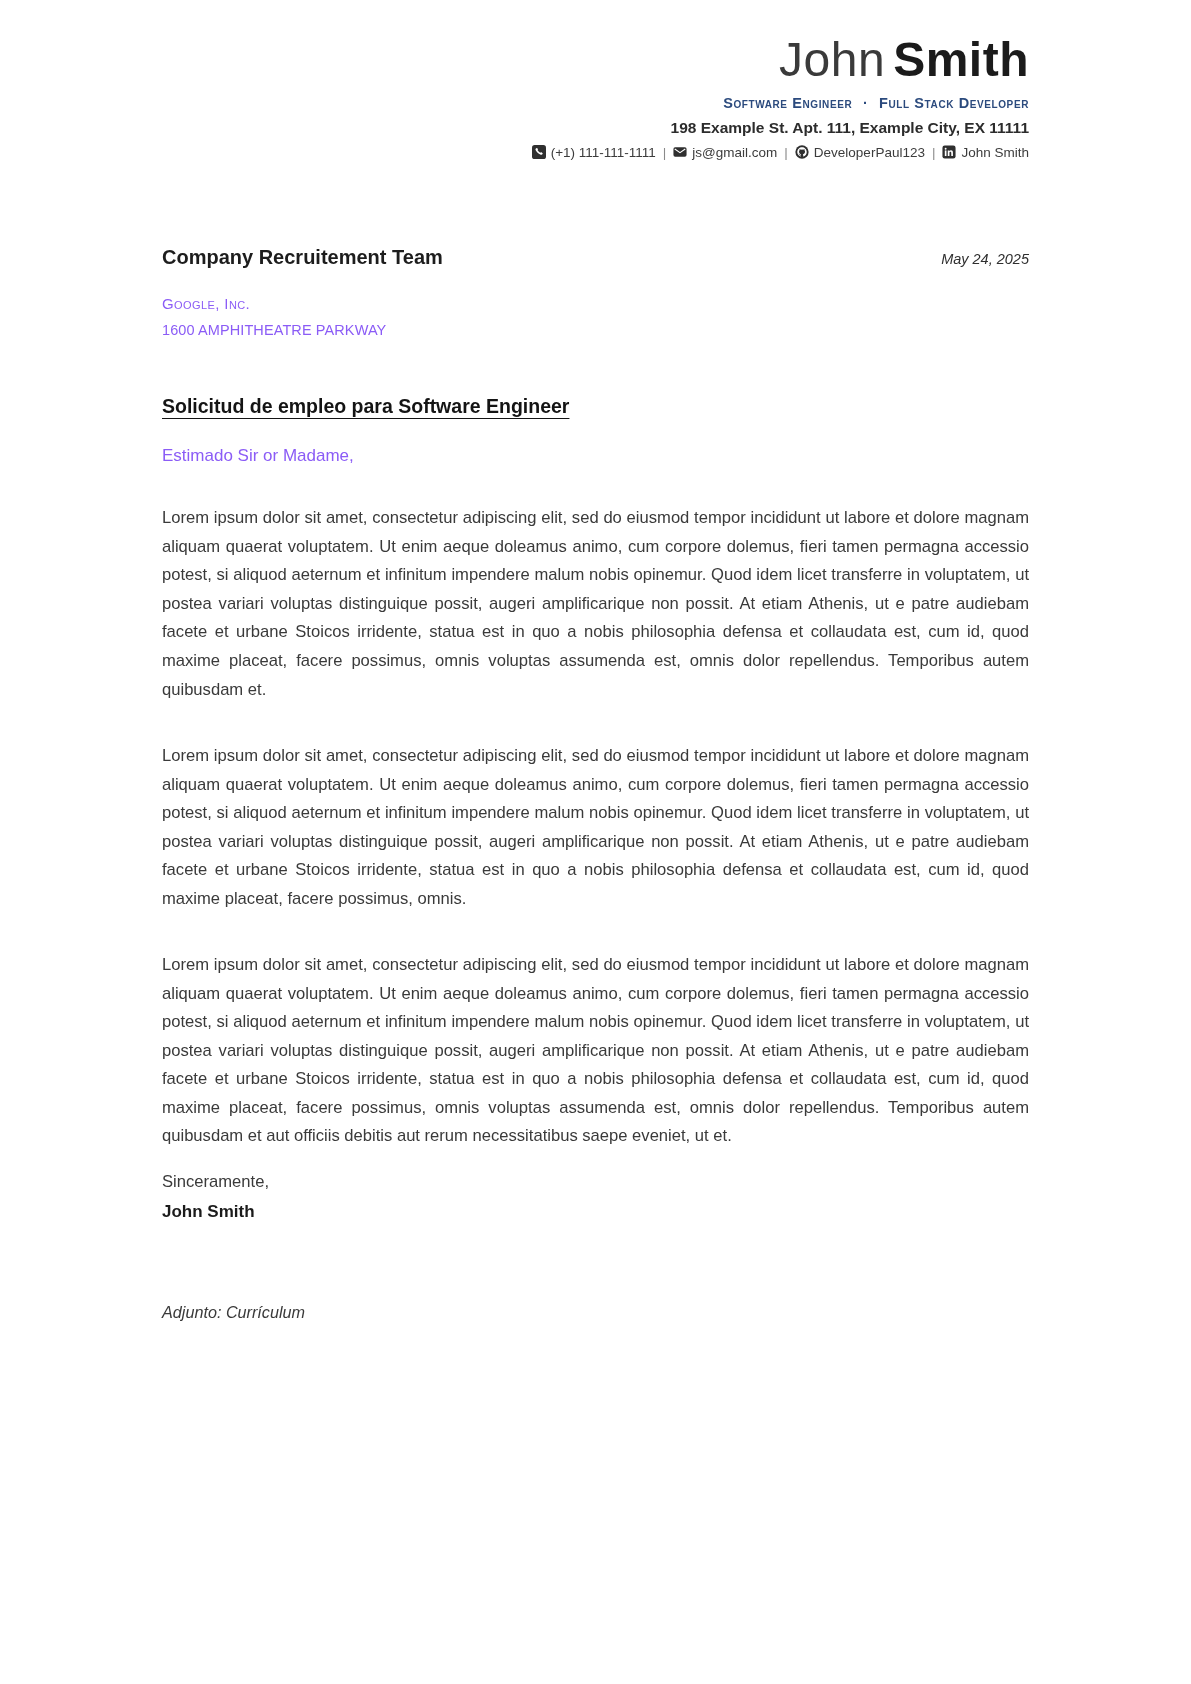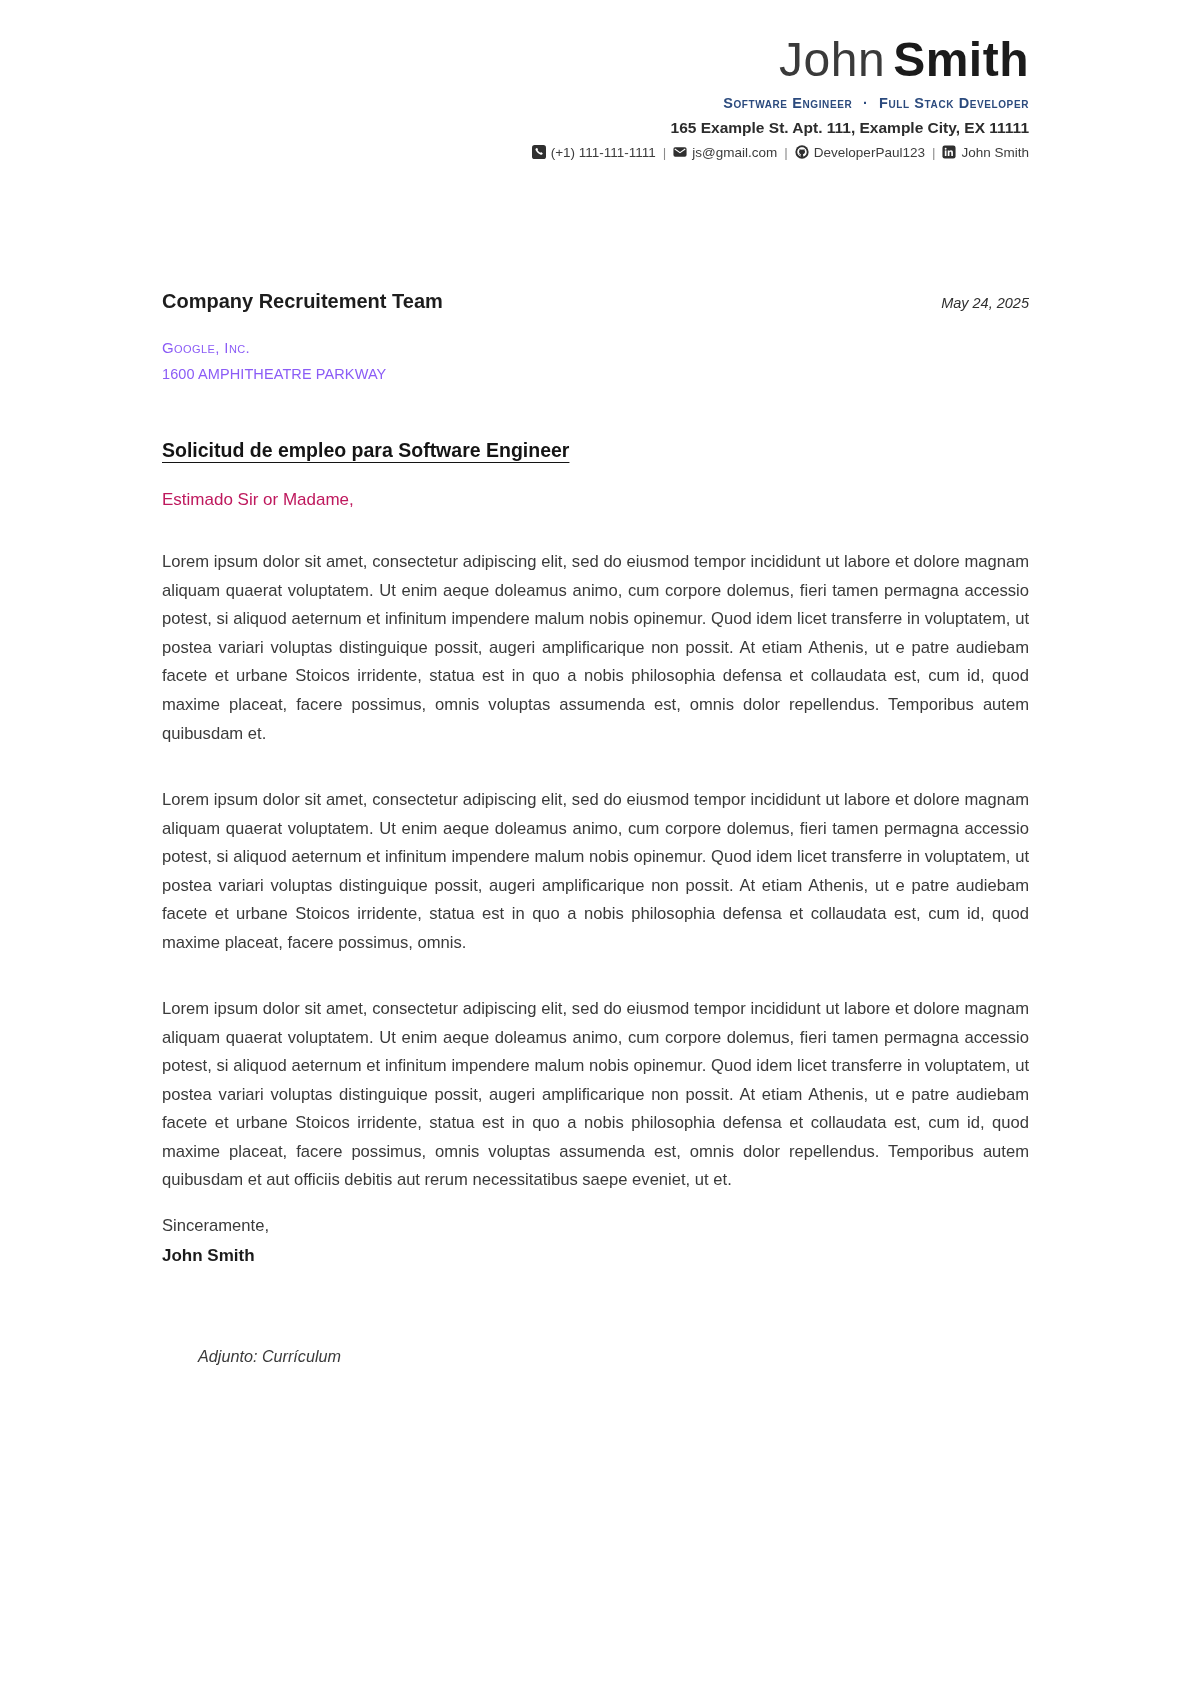--- a/index.html
+++ b/index.html
@@ -98,21 +98,20 @@
   }
   .recipient-row {
     display: flex;
     justify-content: space-between;
     align-items: baseline;
   }
   .recipient-name {
     font-size: 20px;
     font-weight: 700;
     color: #1d1d1d;
-    margin-top: 44px;
   }
   .letter-date {
     font-size: 14.5px;
     font-style: italic;
     color: #2f2f2f;
   }
   .addr-block {
     margin-top: 22px;
     font-size: 15px;
     color: #8b5cf6;
@@ -133,21 +132,21 @@
     font-size: 19.5px;
     font-weight: 700;
     color: #141414;
     text-decoration: underline;
     text-underline-offset: 5px;
     display: inline-block;
   }
   .salutation {
     margin-top: 28px;
     font-size: 17px;
-    color: #be185d;
+    color: #8b5cf6;
   }
   .para {
     margin-top: 38px;
     font-size: 16.6px;
     line-height: 1.72;
     text-align: justify;
     color: #3a3a3a;
   }
   .closing {
     font-size: 16.6px;
@@ -158,41 +157,40 @@
     font-weight: 700;
     color: #1b1b1b;
     font-size: 17px;
     margin-top: 2px;
   }
   .enclosure {
     margin-top: 76px;
     font-size: 16.2px;
     font-style: italic;
     color: #3a3a3a;
-    margin-left: 36px;
   }
 </style>
 </head>
 <body>
 
 <div class="page">
 
   <div class="header">
 
     <div class="name-line">
       <span class="first-name">John</span><span class="last-name">Smith</span>
     </div>
 
     <div class="title-line">
       <span>Software Engineer</span>
       <span class="title-sep">·</span>
       <span>Full Stack Developer</span>
     </div>
 
-    <div class="address-line">165 Example St. Apt. 111, Example City, EX 11111</div>
+    <div class="address-line">198 Example St. Apt. 111, Example City, EX 11111</div>
 
     <div class="contact-line">
 
       <span class="contact-item">
         <span class="ico">
           <svg viewBox="0 0 16 16" width="14" height="14">
               <rect x="0" y="0" width="16" height="16" rx="3" fill="#2f2f2f"></rect>
               <path d="M4.2 4.2c-.3.3-.4.9-.1 1.5.5 1.2 1.5 2.4 2.6 3.4 1.1 1 2.3 1.7 3.3 2 .6.2 1.1.1 1.4-.2l.7-.7c.2-.2.2-.5 0-.7l-1.3-1.1c-.2-.2-.5-.2-.7 0l-.5.5c-.7-.3-1.4-.8-2-1.4-.6-.6-1-1.2-1.3-1.9l.5-.5c.2-.2.2-.5 0-.7L5.6 3.6c-.2-.2-.5-.2-.7 0l-.7.6z" fill="#fff"></path>
             </svg>
         </span>

